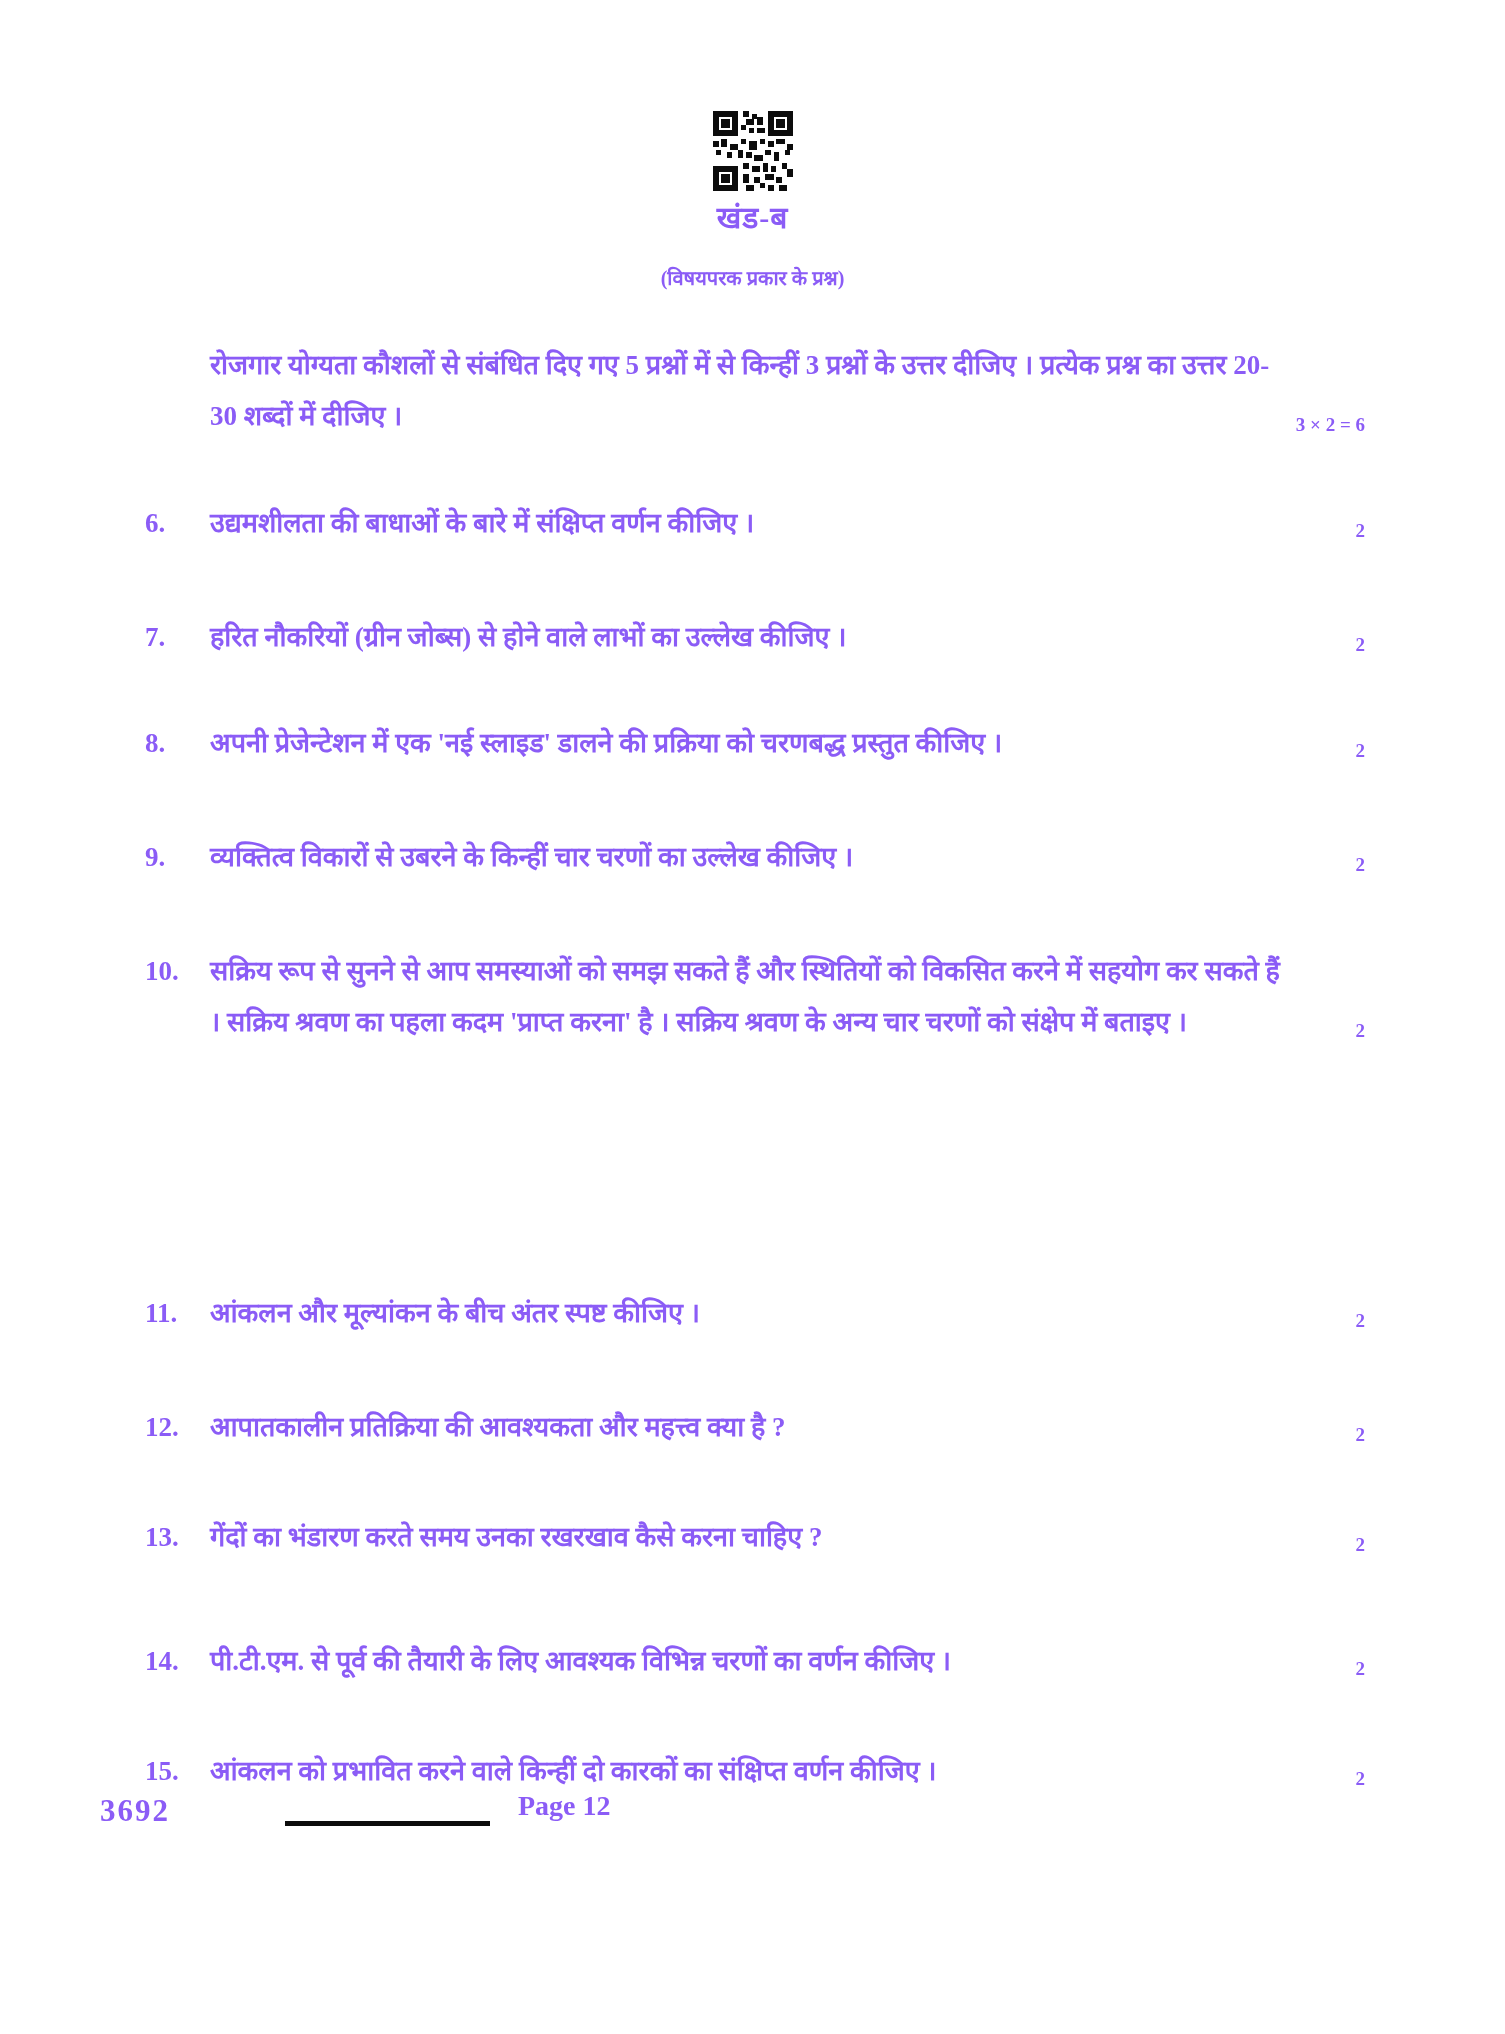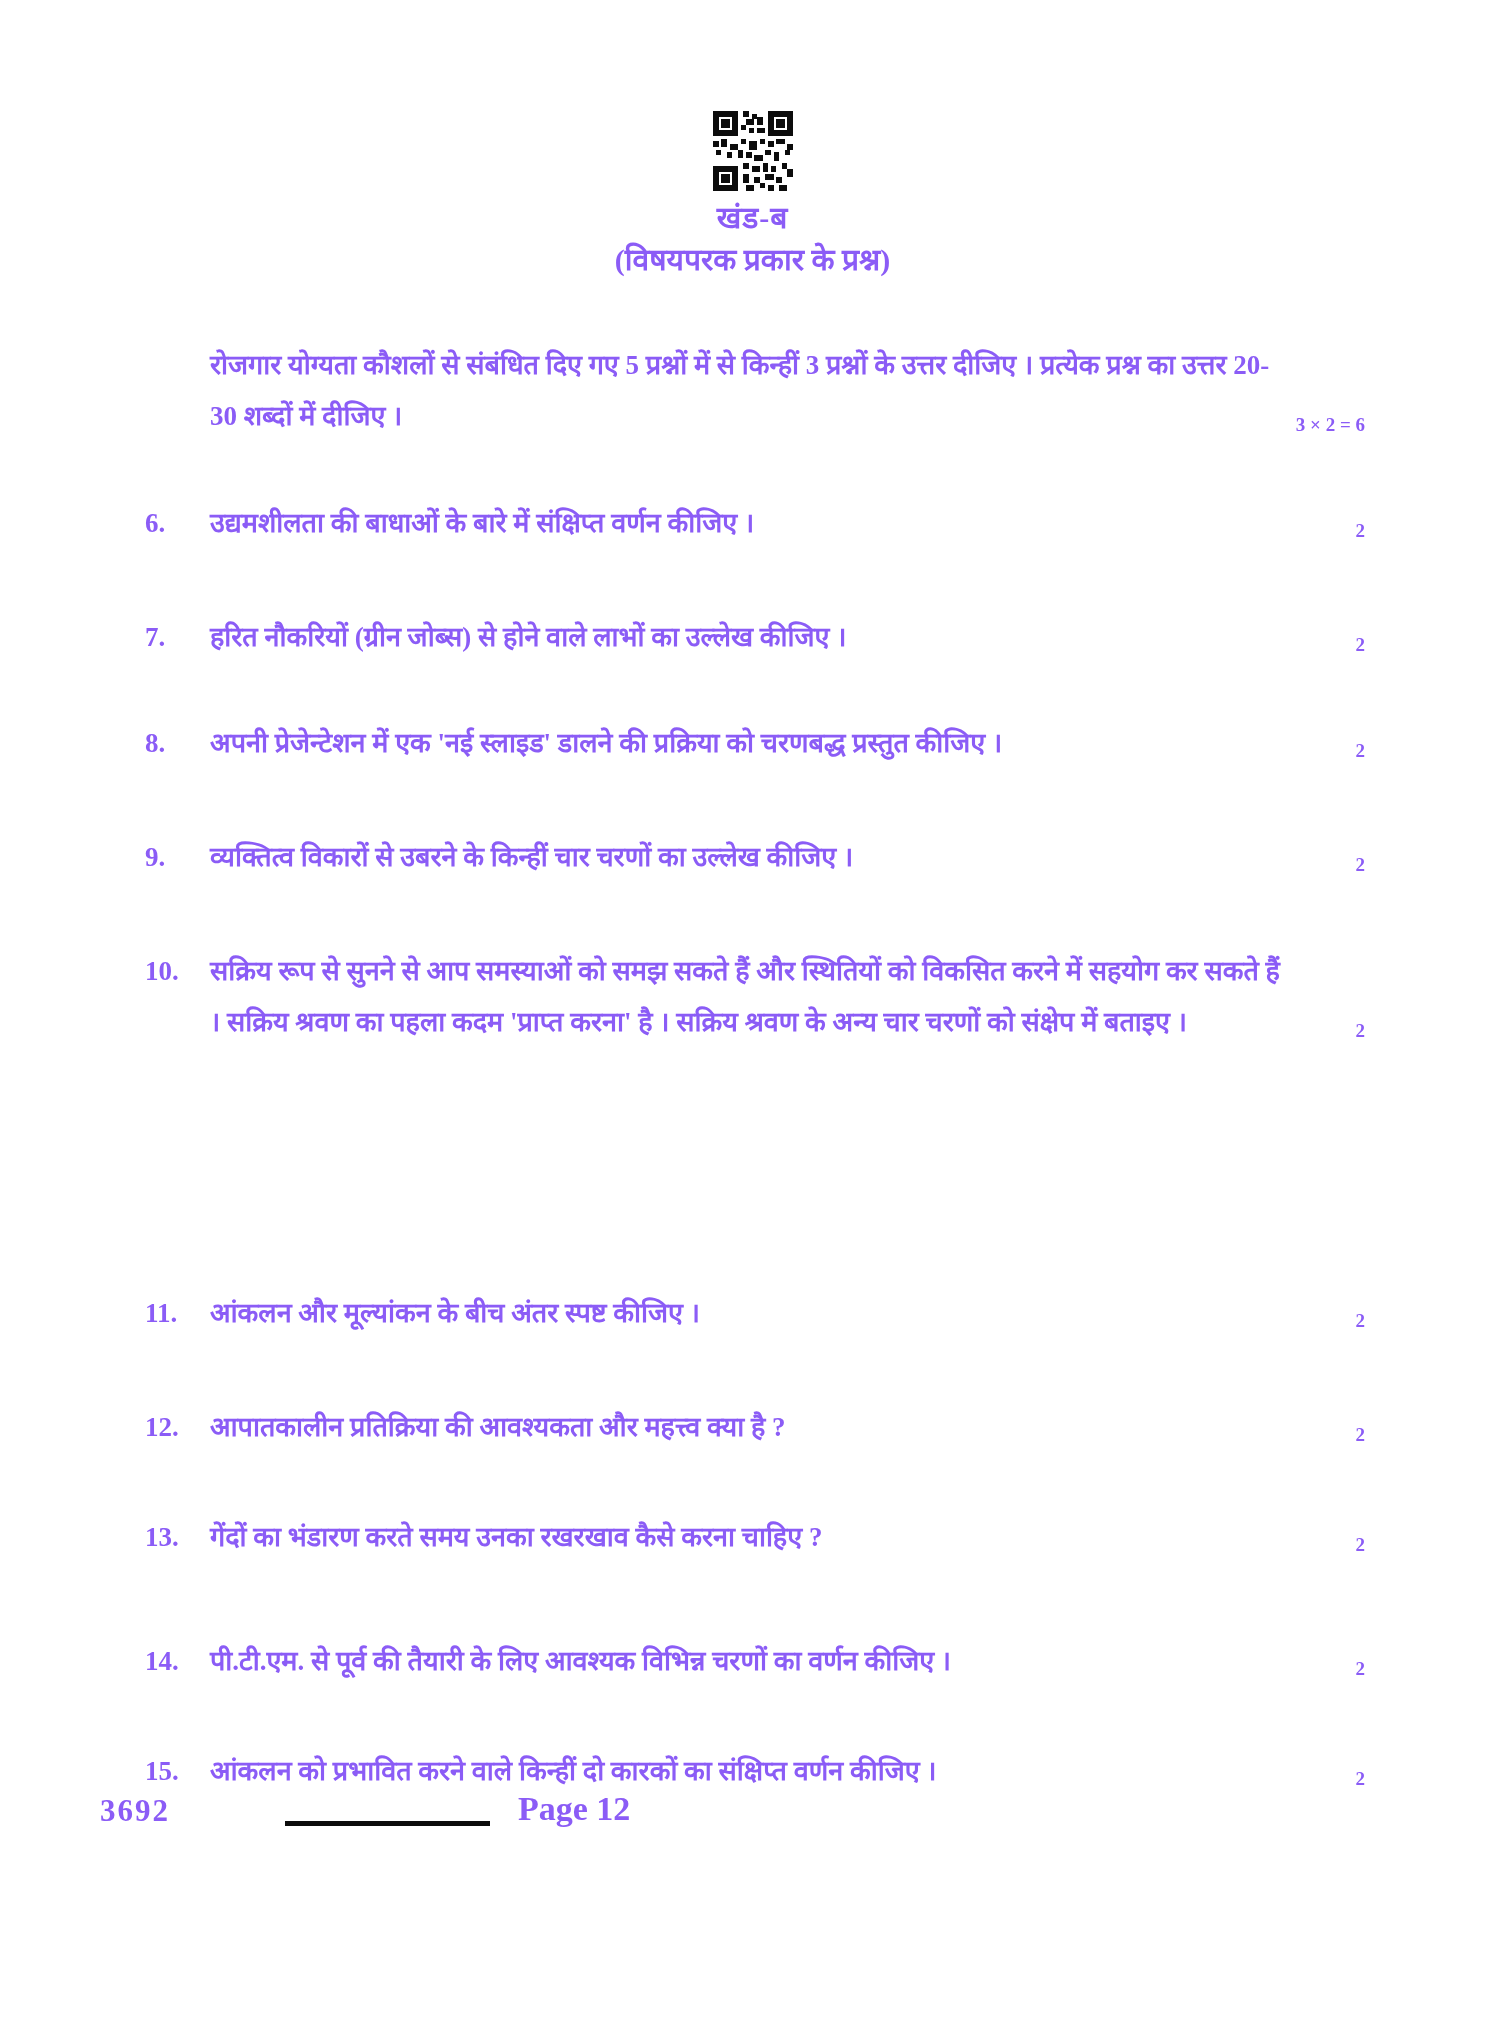--- a/index.html
+++ b/index.html
@@ -32,22 +32,22 @@
     right: 0;
     display: flex;
     justify-content: center;
   }
   .section-title {
     top: 196px;
     font-size: 30px;
     letter-spacing: 1px;
   }
   .section-subtitle {
-    top: 238px;
-    font-size: 30px;
+    top: 264px;
+    font-size: 20px;
   }
   .instr, .q {
     position: absolute;
     right: 140px;
     display: flex;
     align-items: flex-start;
     line-height: 1.9;
   }
   .instr { left: 210px; }
   .q { left: 145px; }
@@ -80,21 +80,21 @@
     left: 285px;
     top: 1821px;
     width: 205px;
     height: 5px;
     background: #0c0c0c;
   }
   .footer-page {
     position: absolute;
     left: 518px;
     top: 1790px;
-    font-size: 34px;
+    font-size: 28px;
   }
 </style>
 </head>
 <body>
 
 <div class="page">
 
   <div class="qr-wrap">
     <svg width="80" height="82" viewBox="0 0 29 29" shape-rendering="crispEdges" aria-hidden="true">
       <rect width="29" height="29" fill="#ffffff"></rect>

